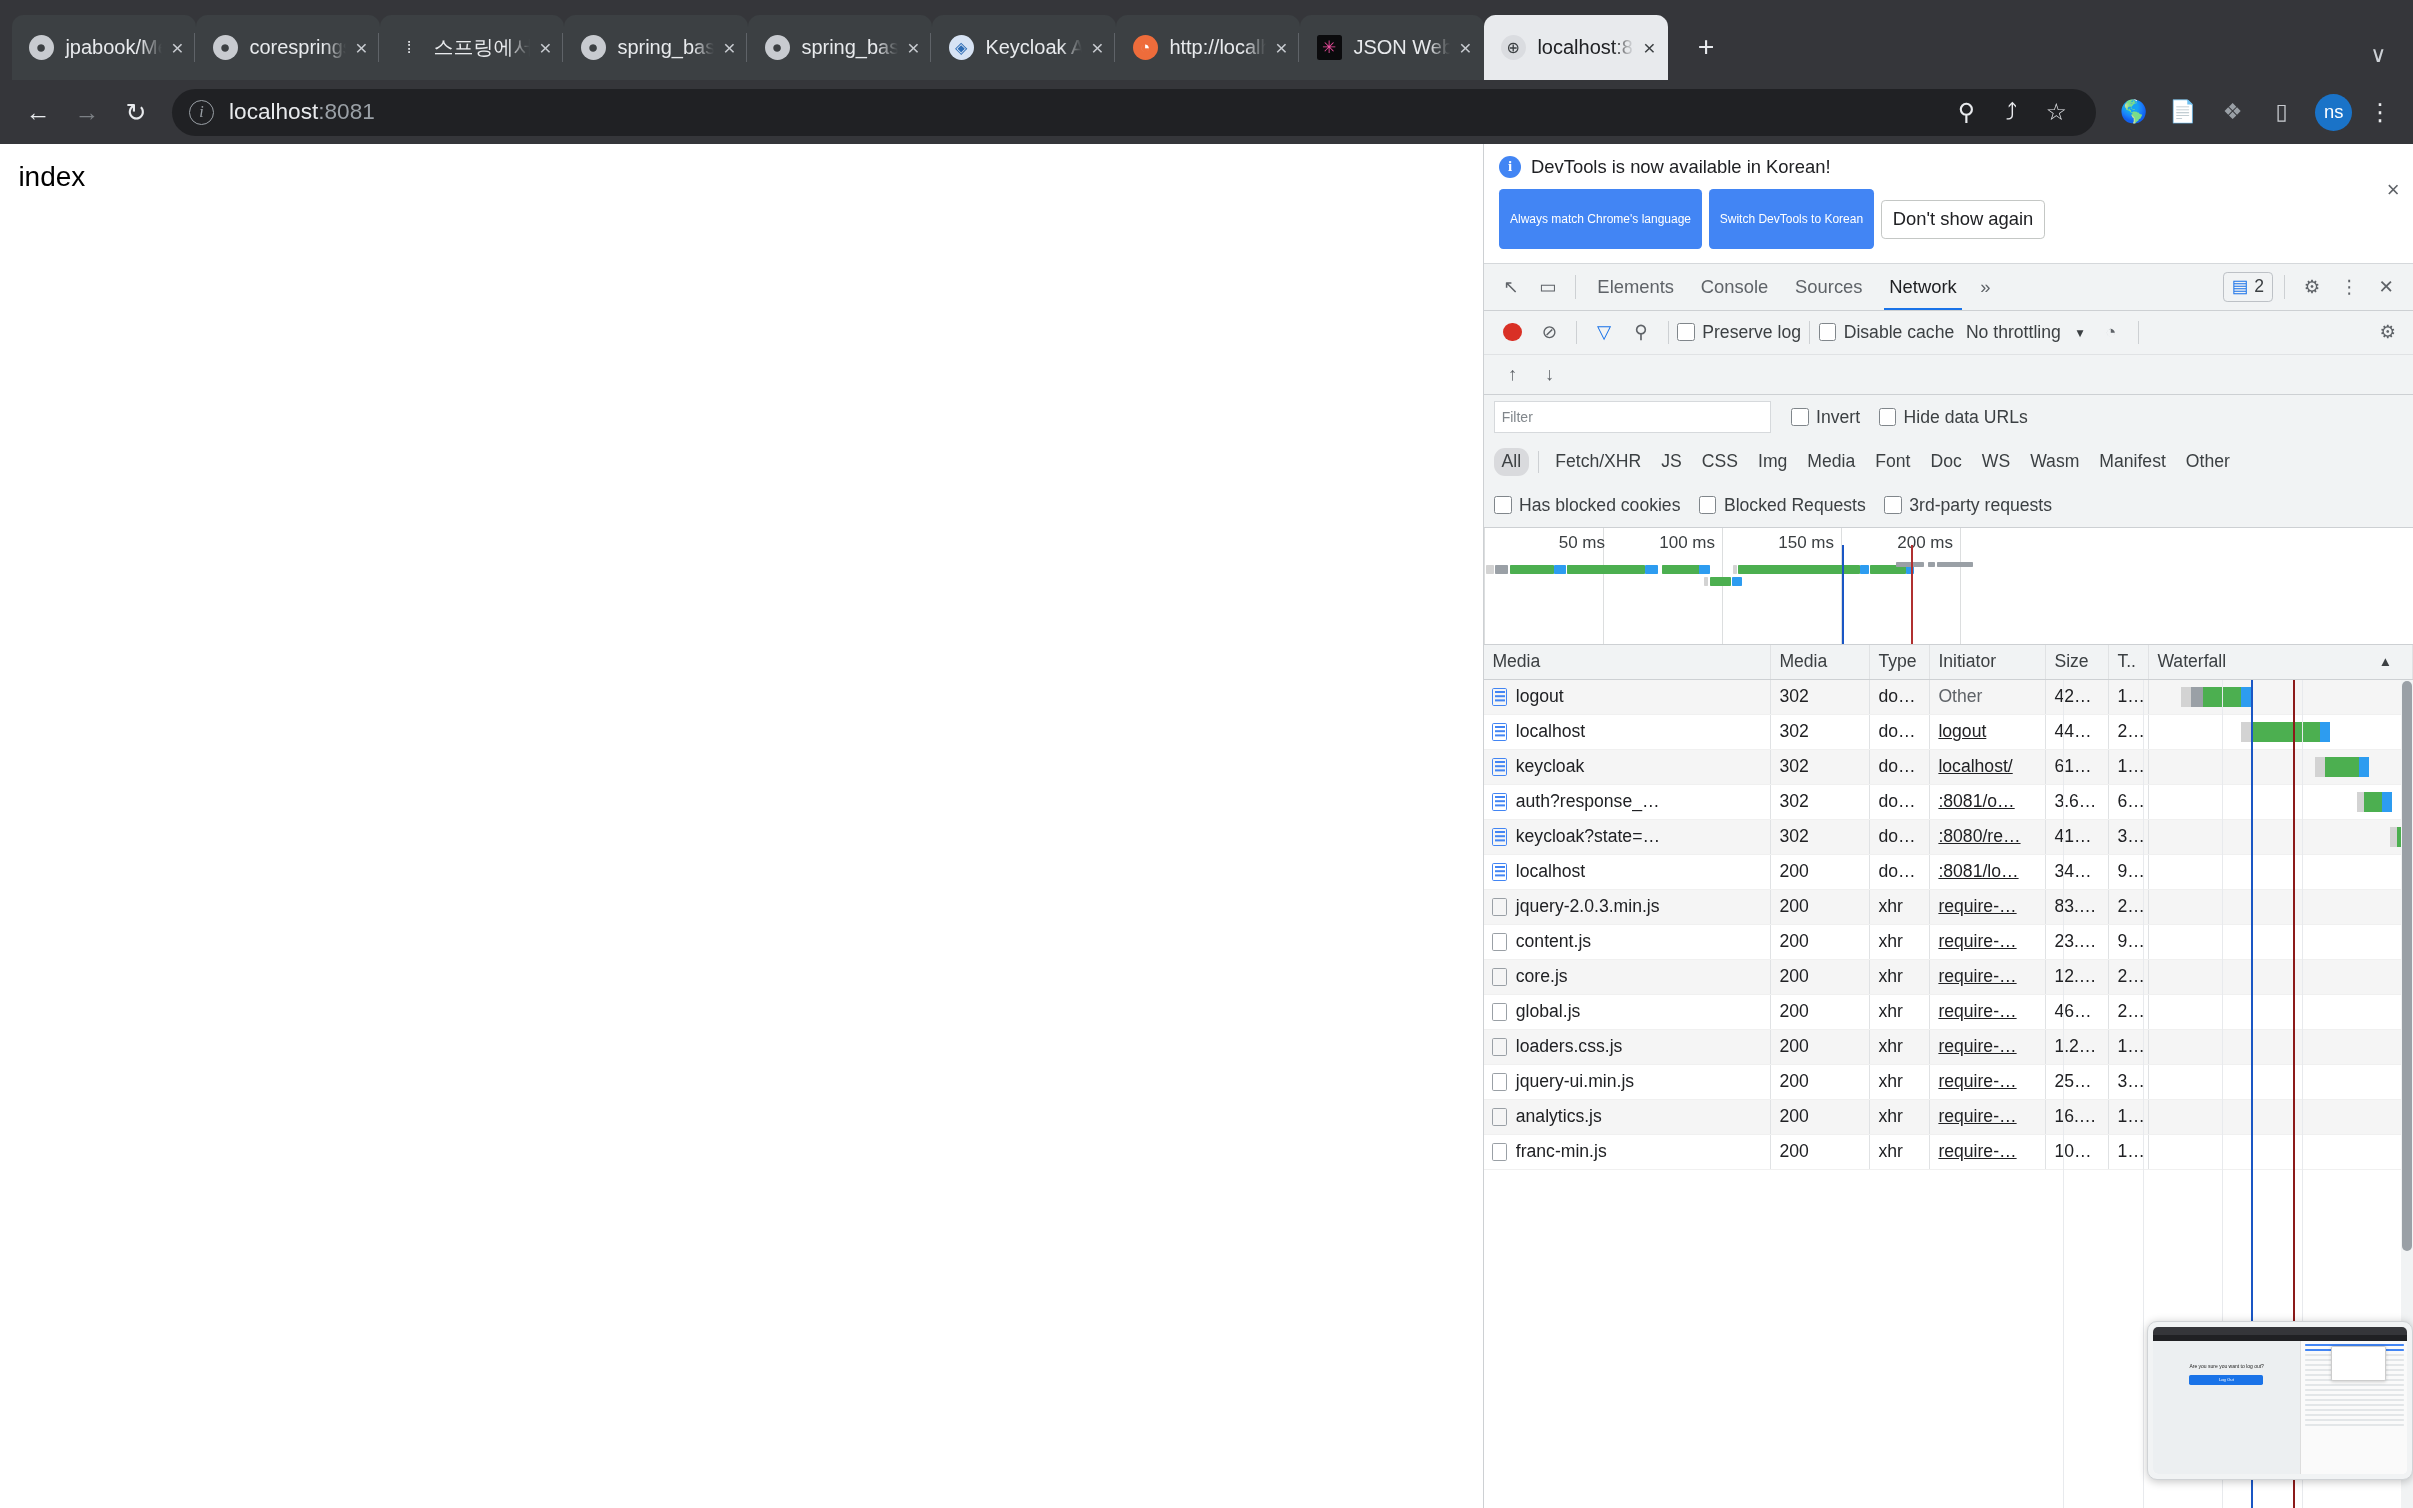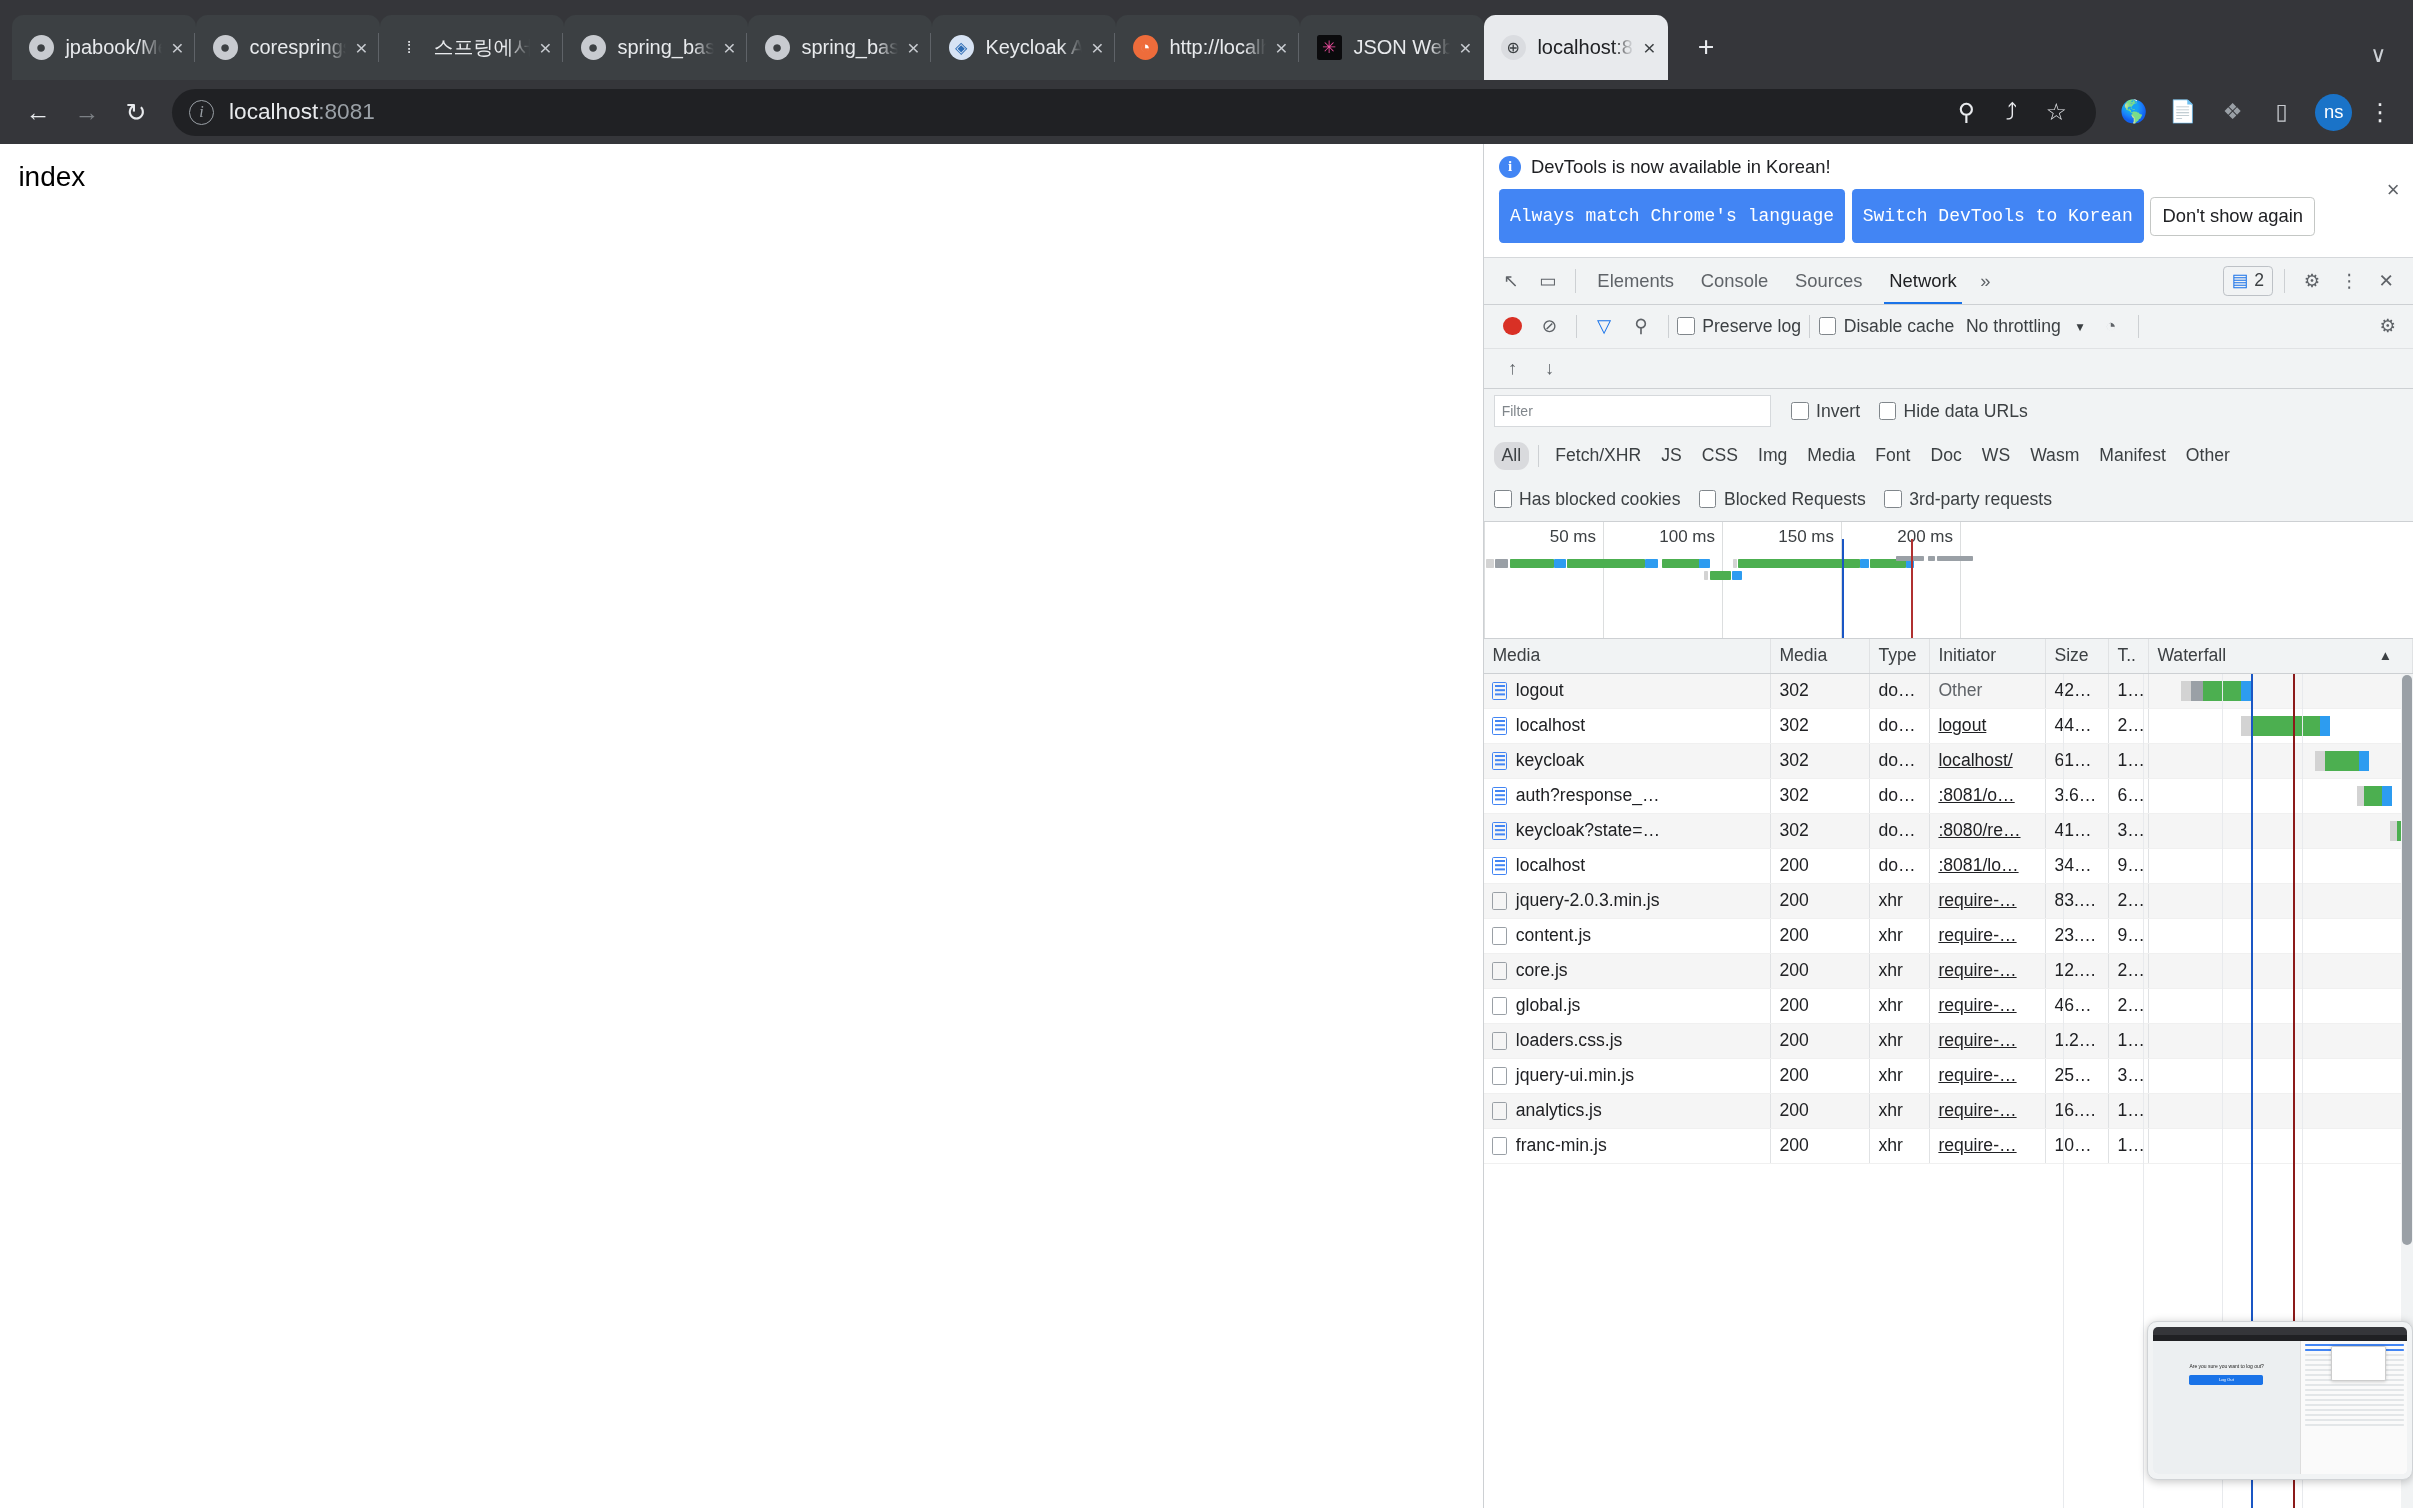--- a/index.html
+++ b/index.html
@@ -192,22 +192,22 @@
     display:flex; align-items:center; justify-content:center;
     font-size: 15px; font-weight: bold;
     font-family: "Liberation Serif", serif;
     flex:0 0 auto; margin-right: 10px;
   }
   .dt-banner-msg { font-size: 18.4px; color: #202124; }
   .dt-banner-row2 { display: flex; align-items: center; gap: 6.7px; margin-top: 11.7px; }
   .btn-primary {
     background: #4285f4; color: #fff;
     border: none; border-radius: 4.2px;
-    font-size: 18px; padding: 17px 11px;
-    font-family: Liberation Mono, monospace;
+    font-size: 12px; padding: 23px 11px;
+    font-family: Liberation Sans, sans-serif;
     white-space: nowrap;
   }
   .btn-secondary {
     background: #fff; color: #202124;
     border: 0.8px solid #c4c7c5; border-radius: 4.2px;
     font-size: 18.4px; padding: 7.5px 11px;
     font-family: "Liberation Sans", sans-serif;
     white-space: nowrap;
   }
   .banner-close {
@@ -624,21 +624,21 @@
         </label>
       </div>
 
       <div class="overview">
         <div class="ov-grid">
           <div class="ov-divider" style="left:0px"></div>
           <div class="ov-divider" style="left:119px"></div>
           <div class="ov-divider" style="left:238px"></div>
           <div class="ov-divider" style="left:357px"></div>
           <div class="ov-divider" style="left:476px"></div>
-          <div class="ov-label" style="left:117px">50 ms</div>
+          <div class="ov-label" style="left:126px">50 ms</div>
           <div class="ov-label" style="left:236px">100 ms</div>
           <div class="ov-label" style="left:355px">150 ms</div>
           <div class="ov-label" style="left:474px">200 ms</div>
 
           <div class="ov-bar seg-wait" style="left:1.7px;   width:8.4px; top:37px"></div>
           <div class="ov-bar seg-grey" style="left:11px;  width:13.4px; top:37px"></div>
           <div class="ov-bar seg-green" style="left:26px;  width:44px; top:37px"></div>
           <div class="ov-bar seg-blue" style="left:70px;  width:11.7px; top:37px"></div>
           <div class="ov-bar seg-green" style="left:83px;  width:78px; top:37px"></div>
           <div class="ov-bar seg-blue" style="left:161px; width:13.4px; top:37px"></div>

